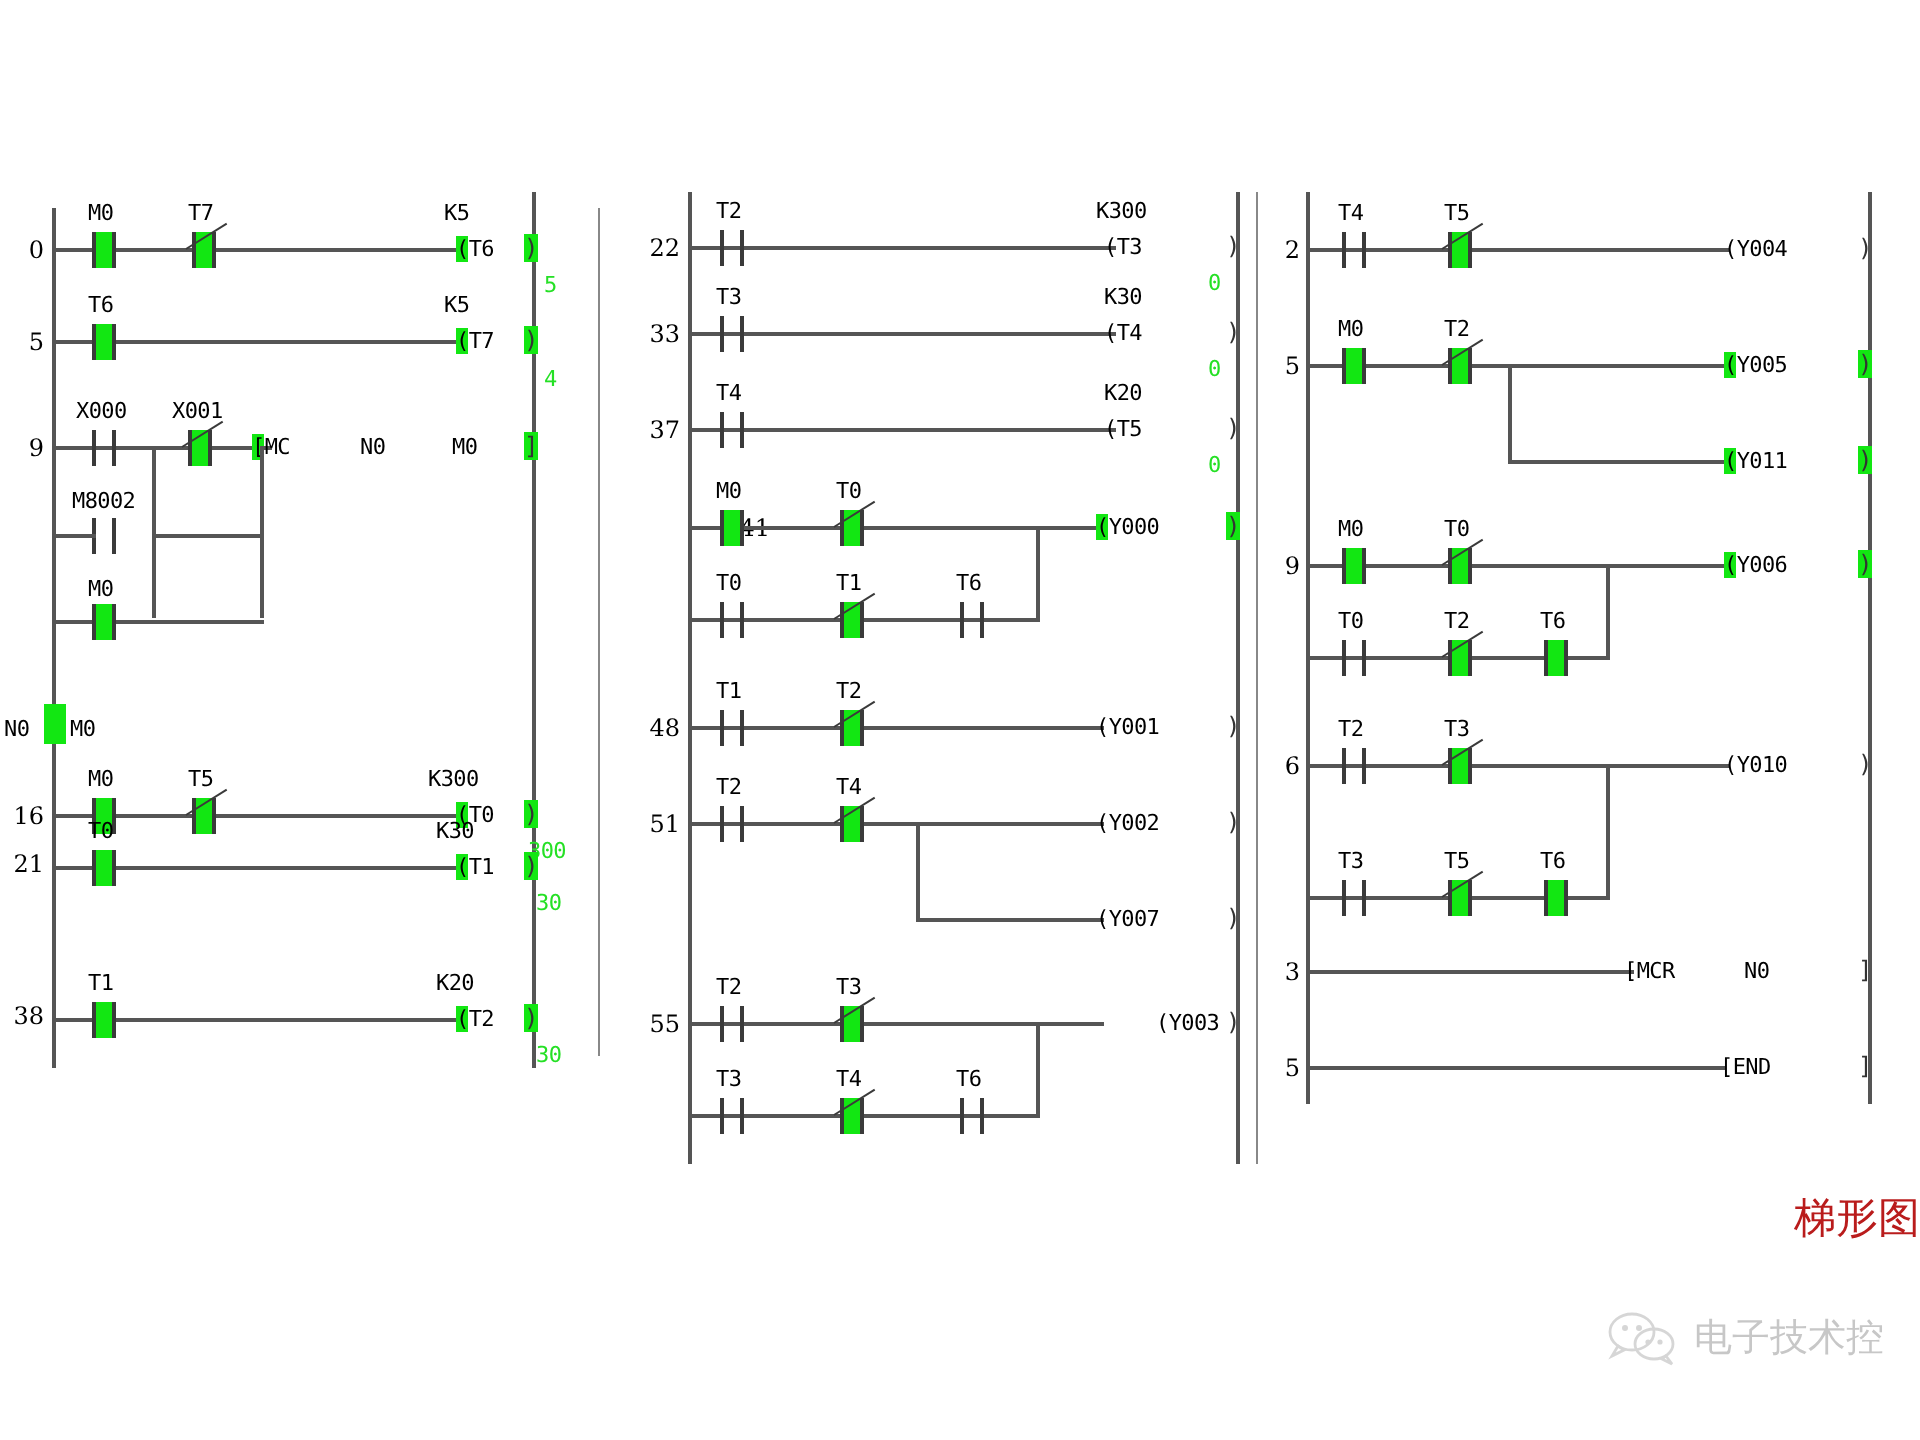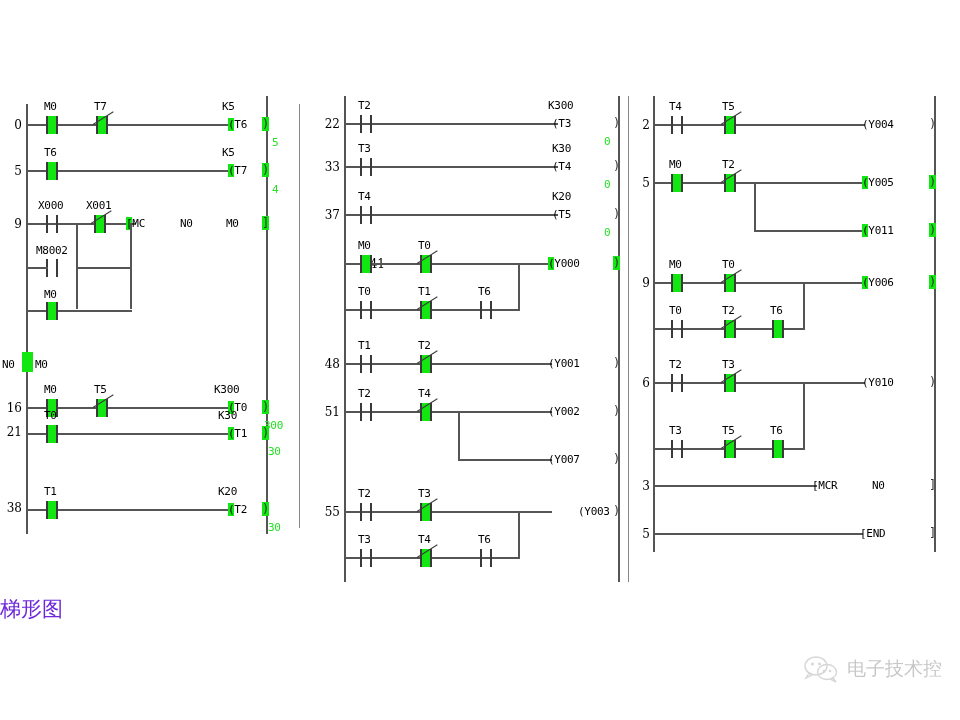--- a/index.html
+++ b/index.html
@@ -148,24 +148,24 @@
   .mcblock {
     position: absolute;
     width: 11px; height: 20px;
     background: #12e712;
   }
   
   #caption {
     position: absolute;
     left: 0; right: 0;
     top: 595px;
-    text-align: left;
+    text-align: right;
     font-family: Liberation Sans, sans-serif;
     font-size: 21px;
-    color: #6d28d9;
+    color: #b91c1c;
   }
   
   #watermark {
     position: absolute;
     right: 18px; top: 655px;
     display: flex;
     align-items: center;
     gap: 8px;
     opacity: 0.55;
   }

